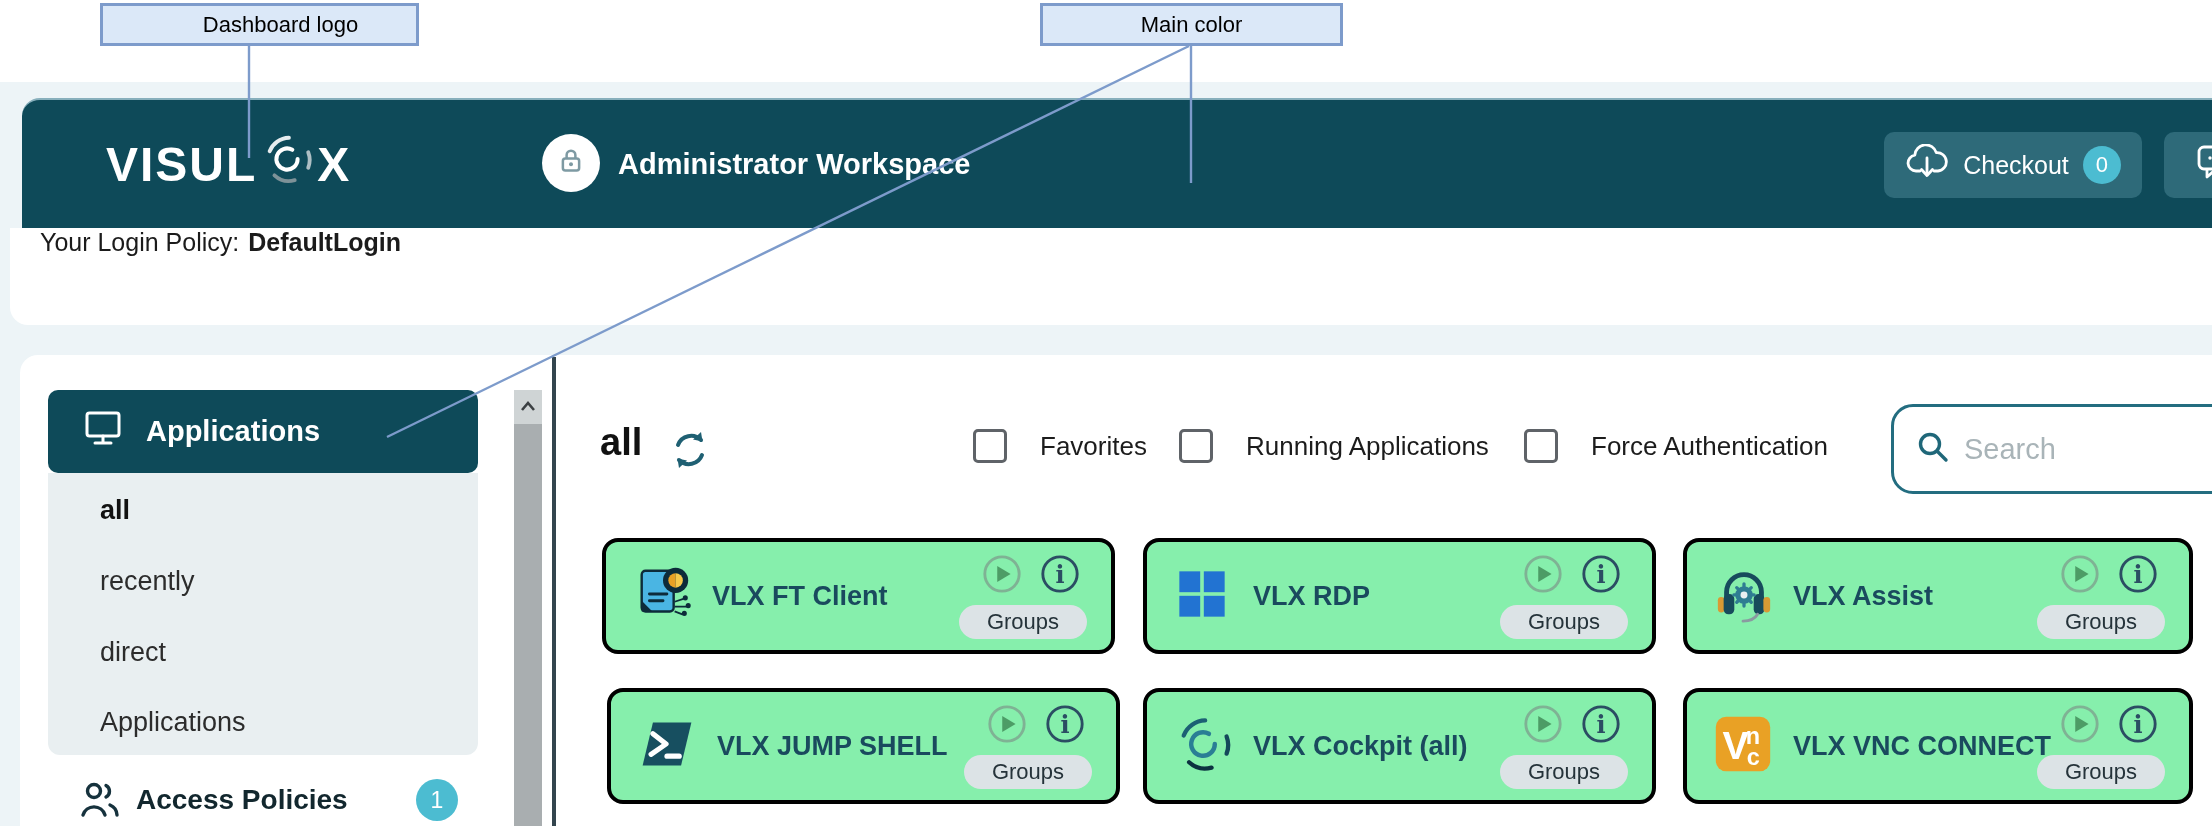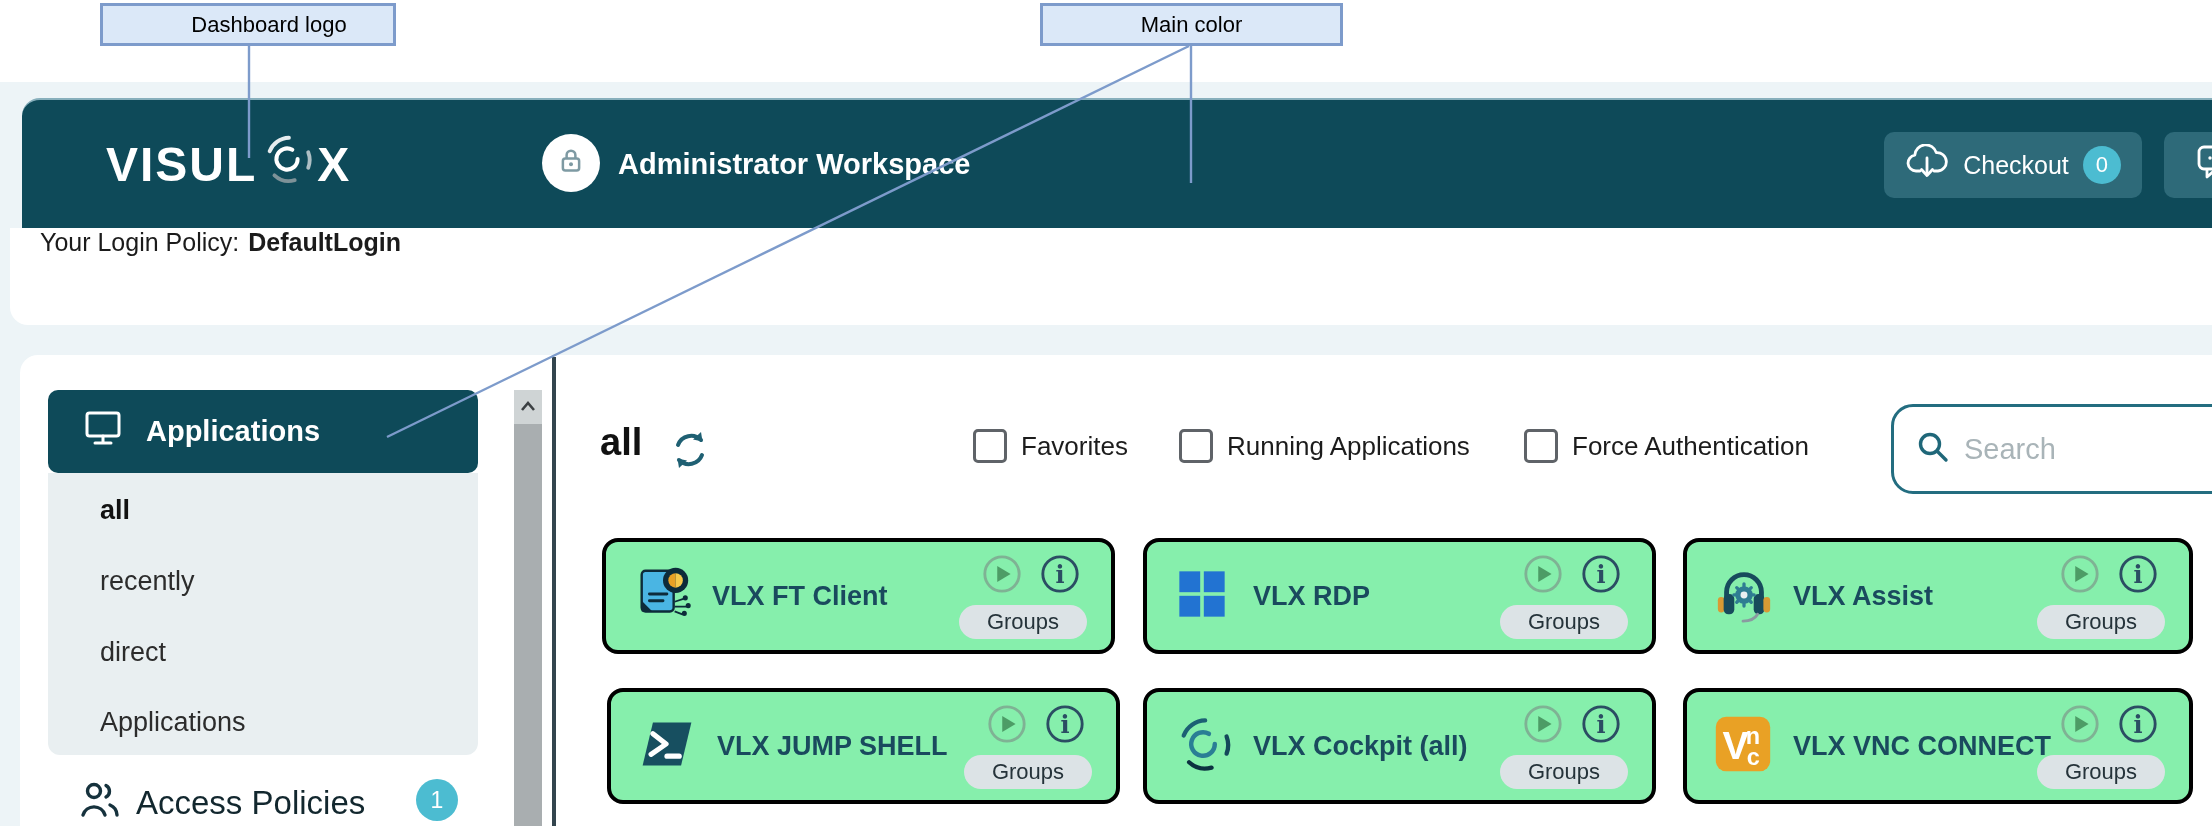--- a/index.html
+++ b/index.html
@@ -37,36 +37,36 @@
     border-radius:18px 0 0 0;}
 
   
   .side-header{position:absolute;left:48px;top:390px;width:430px;height:83px;background:#0e4a59;
     border-radius:10px;display:flex;align-items:center;gap:22px;padding-left:34px;box-sizing:border-box;
     color:#fff;font-size:29px;font-weight:bold;cursor:pointer;}
   .side-panel{position:absolute;left:48px;top:473px;width:430px;height:282px;background:#e9eff1;
     border-radius:0 0 12px 12px;}
   .side-item{position:absolute;left:100px;font-size:27px;color:#2c2c2c;cursor:pointer;}
   .side-item.active{font-weight:bold;color:#111;}
-  .access-label{position:absolute;left:136px;top:784px;font-size:33px;font-weight:normal;color:#12272e;cursor:pointer;}
+  .access-label{position:absolute;left:136px;top:784px;font-size:28px;font-weight:bold;color:#12272e;cursor:pointer;}
   .access-badge{position:absolute;left:416px;top:779px;width:42px;height:42px;border-radius:50%;
     background:#4cbcd1;color:#fff;display:flex;align-items:center;justify-content:center;font-size:23px;}
   .access-icon{position:absolute;left:78px;top:779px;}
 
   
   .scroll-track{position:absolute;left:514px;top:390px;width:28px;height:436px;background:#e2e5e6;}
   .scroll-btn{position:absolute;left:514px;top:390px;width:28px;height:34px;background:#cfd4d5;
     display:flex;align-items:center;justify-content:center;cursor:pointer;}
   .scroll-thumb{position:absolute;left:514px;top:424px;width:28px;height:402px;background:#a9aeb0;cursor:grab;}
   .v-divider{position:absolute;left:552px;top:357px;width:4px;height:469px;background:#33454e;}
 
   
   .view-title{position:absolute;left:600px;top:421px;font-size:38px;font-weight:800;color:#111;}
   .refresh-btn{position:absolute;left:668px;top:428px;width:44px;height:44px;border:none;background:none;padding:0;cursor:pointer;}
-  .filter{position:absolute;top:429px;display:flex;align-items:center;gap:14px;cursor:pointer;}
+  .filter{position:absolute;top:429px;display:flex;align-items:center;gap:33px;cursor:pointer;}
   .cb{width:34px;height:34px;border:3px solid #5f6368;border-radius:5px;background:#fff;box-sizing:border-box;}
   .cb-label{font-size:26px;color:#1c1c1c;white-space:nowrap;}
   .search-box{position:absolute;left:1891px;top:404px;width:345px;height:90px;border:3px solid #236d80;
     border-radius:22px;background:#fff;display:flex;align-items:center;gap:12px;padding-left:22px;box-sizing:border-box;}
   .search-box input{border:none;outline:none;font-size:29px;color:#333;width:230px;background:transparent;
     font-family:"Liberation Sans",sans-serif;}
   .search-box input::placeholder{color:#a9b4b8;}
 
   
   .card{position:absolute;width:513px;height:116px;background:#86efac;border:4px solid #000000;
@@ -77,21 +77,21 @@
   .round-btn{position:absolute;top:11px;width:42px;height:42px;border:none;background:none;padding:0;cursor:pointer;}
   .play-btn{right:88px;}
   .info-btn{right:30px;}
   .groups-pill{position:absolute;right:24px;bottom:11px;width:128px;height:34px;background:#dce3e6;
     border-radius:17px;display:flex;align-items:center;justify-content:center;font-size:22px;color:#25333a;cursor:pointer;}
 
   
   .anno-lines{position:absolute;left:0;top:0;z-index:40;pointer-events:none;}
   .callout{position:absolute;z-index:50;background:#dbe8f8;border:3px solid #7d9bcb;box-sizing:border-box;
     display:flex;align-items:center;justify-content:center;font-size:22px;color:#000;}
-  .callout-1{left:100px;top:3px;width:296px;height:43px;padding-left:42px;}
+  .callout-1{left:100px;top:3px;width:319px;height:43px;padding-left:42px;}
   .callout-2{left:1040px;top:3px;width:303px;height:43px;}
 </style>
 </head>
 <body>
 
 <div class="bg-strip"></div>
 
 <header class="topbar">
   <div class="logo">
     <span>VISUL</span>

